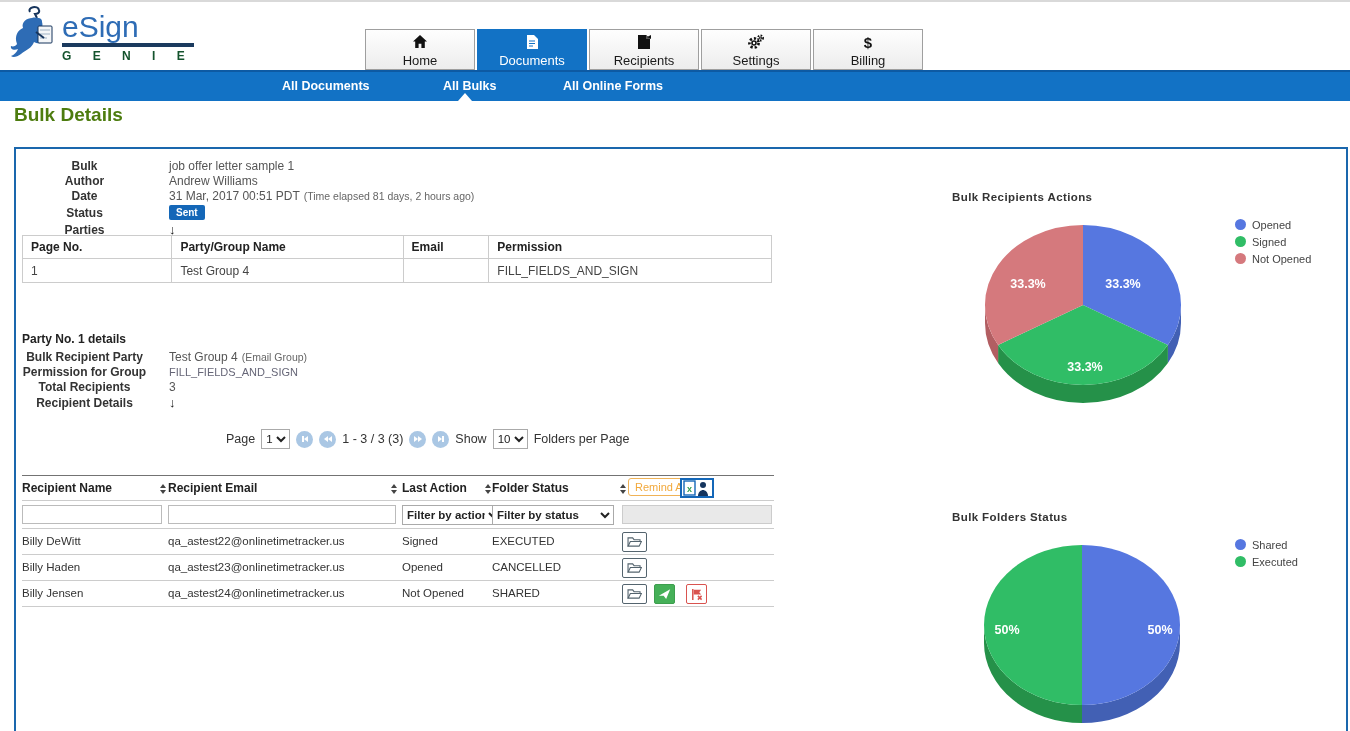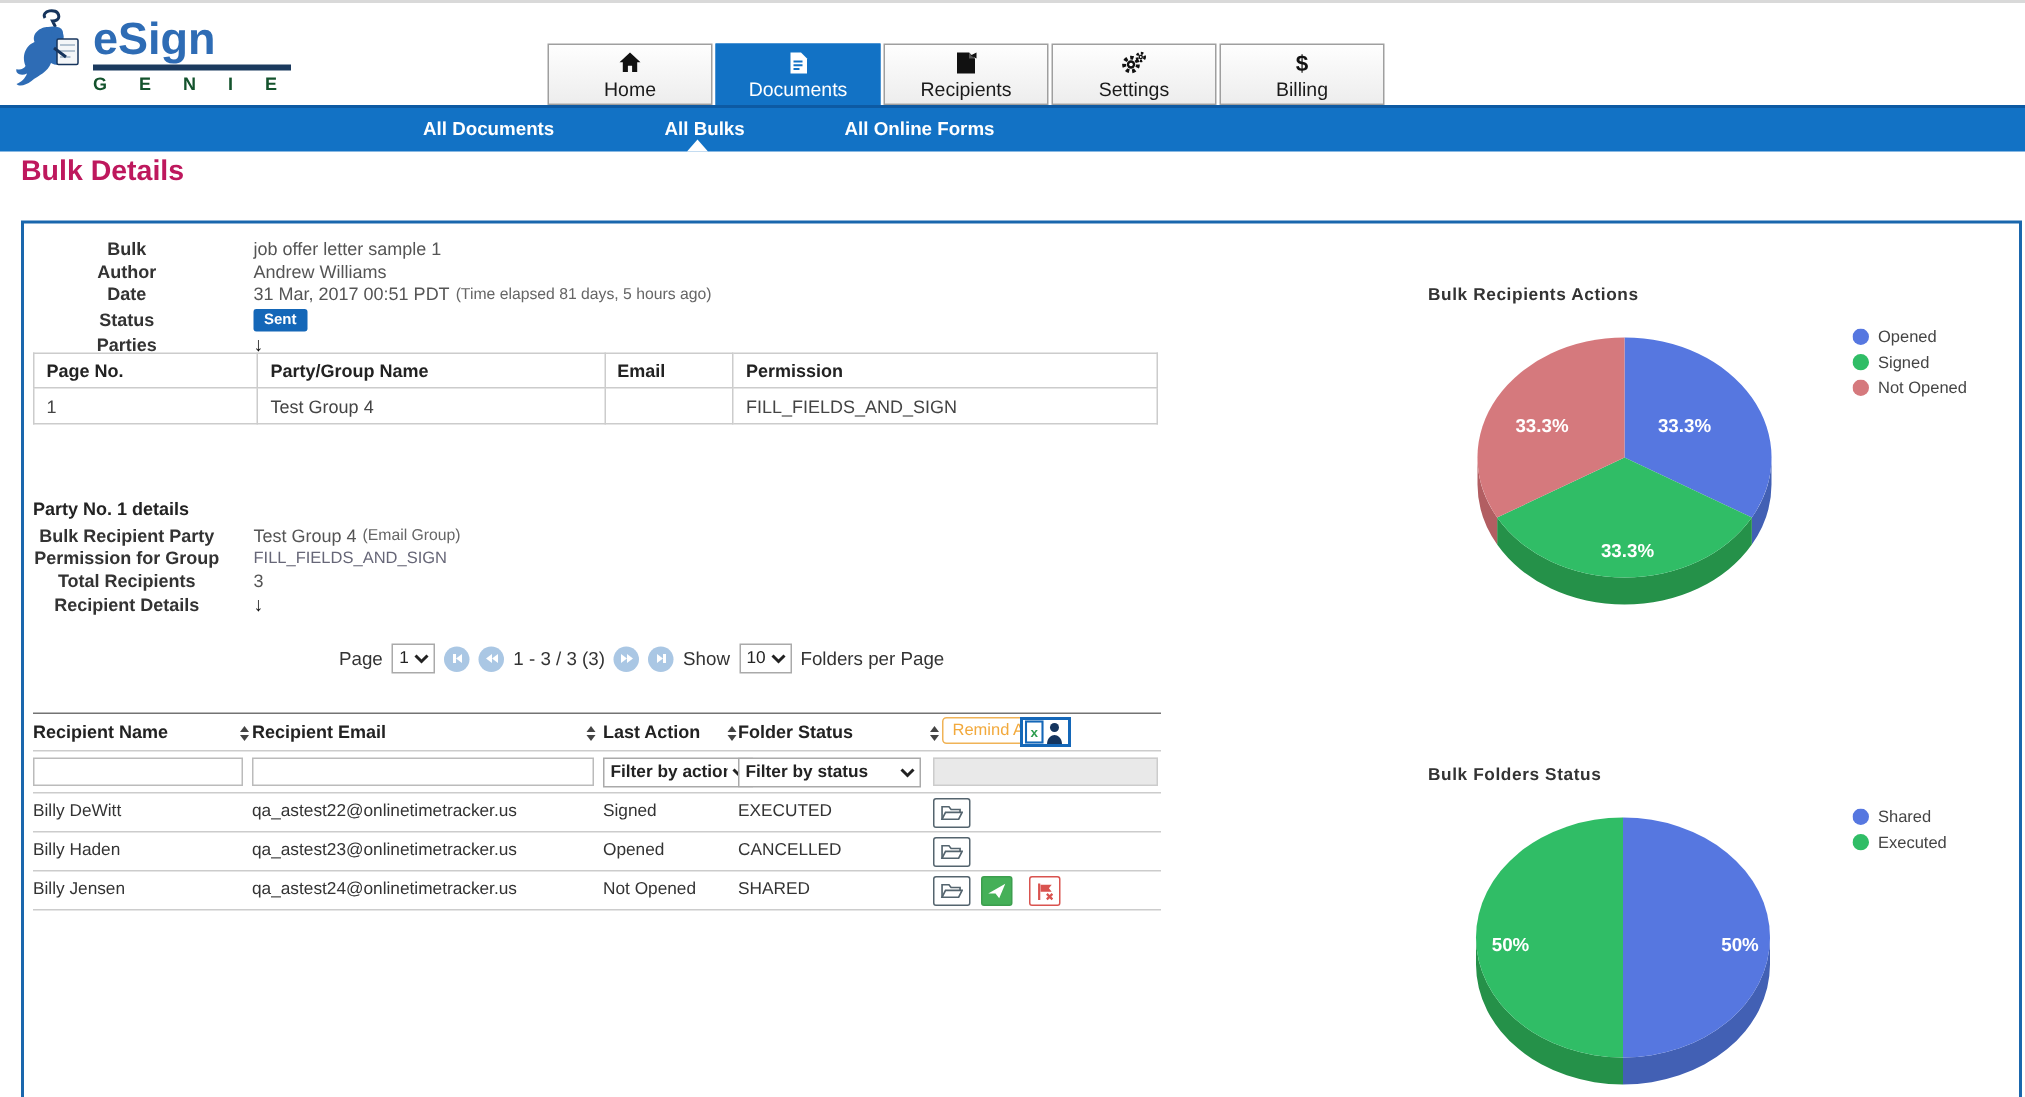--- a/index.html
+++ b/index.html
@@ -4,21 +4,21 @@
 <style>
   * { margin:0; padding:0; box-sizing:border-box; }
   html,body { width:1350px; height:731px; overflow:hidden; background:#fff;
     font-family:"Liberation Sans","DejaVu Sans",sans-serif; }
 
   
   #header { position:absolute; left:0; top:0; width:1350px; height:70px; background:#fff;
     border-top:2px solid #d9d9d9; }
   #logo { position:absolute; left:8px; top:4px; display:flex; align-items:flex-start; }
   #logo .brand-text { margin-left:2px; margin-top:6px; }
-  .brand-main { font-size:30px; font-weight:bold; color:#2e6cb5; line-height:30px;
+  .brand-main { font-size:30px; font-weight:normal; color:#2e6cb5; line-height:30px;
     border-bottom:4px solid #1b3a5e; padding-bottom:1px; }
   .brand-sub { font-size:12px; font-weight:bold; color:#14532d; letter-spacing:9px; margin-top:2px; }
 
   
   #nav-tabs { position:absolute; left:365px; top:27px; display:flex; }
   .tab { width:110px; height:41px; border:1px solid #9f9f9f; margin-right:2px;
     background:linear-gradient(#fefefe,#ededed); text-align:center; cursor:pointer;
     padding-top:4px; }
   .tab .tab-icon { display:block; height:17px; line-height:17px; }
   .tab .tab-label { font-size:13px; color:#1a1a1a; }
@@ -28,21 +28,21 @@
 
   
   #subnav { position:absolute; left:0; top:70px; width:1350px; height:31px;
     background:#1272c5; border-top:2px solid #0d5aa3; }
   .subnav-item { position:absolute; top:0; height:29px; line-height:29px;
     color:#fff; font-size:12.5px; font-weight:bold; cursor:pointer; }
   #subnav-triangle { position:absolute; left:458px; top:93px; width:0; height:0;
     border-left:7px solid transparent; border-right:7px solid transparent;
     border-bottom:8px solid #fff; }
 
-  #page-title { position:absolute; left:14px; top:104px; font-size:19px; font-weight:bold; color:#be185d; }
+  #page-title { position:absolute; left:14px; top:104px; font-size:19px; font-weight:bold; color:#4d7c0f; }
 
   
   #main-box { position:absolute; left:14px; top:147px; width:1334px; height:600px;
     border:2px solid #1a67ad; background:#fff; }
 
   .field-row { position:absolute; display:flex; align-items:center; font-size:12px; }
   .field-label { width:137px; text-align:center; font-weight:bold; color:#333; }
   .field-value { margin-left:16px; color:#555; white-space:nowrap; }
   .field-note { font-size:10.5px; color:#666; margin-left:4px; }
   .badge { display:inline-block; background:#1467b8; color:#fff; font-size:10px;
@@ -192,21 +192,21 @@
     <span class="field-label">Bulk</span>
     <span class="field-value">job offer letter sample 1</span>
   </div>
   <div class="field-row" style="top:25px">
     <span class="field-label">Author</span>
     <span class="field-value">Andrew Williams</span>
   </div>
   <div class="field-row" style="top:40px">
     <span class="field-label">Date</span>
     <span class="field-value">31 Mar, 2017 00:51 PDT</span>
-    <span class="field-note">(Time elapsed 81 days, 5 hours ago)</span>
+    <span class="field-note">(Time elapsed 81 days, 2 hours ago)</span>
   </div>
   <div class="field-row" style="top:56px">
     <span class="field-label">Status</span>
     <span class="field-value"><span class="badge">Sent</span></span>
   </div>
   <div class="field-row" style="top:73px">
     <span class="field-label">Parties</span>
     <span class="field-value down-arrow">↓</span>
   </div>
 

